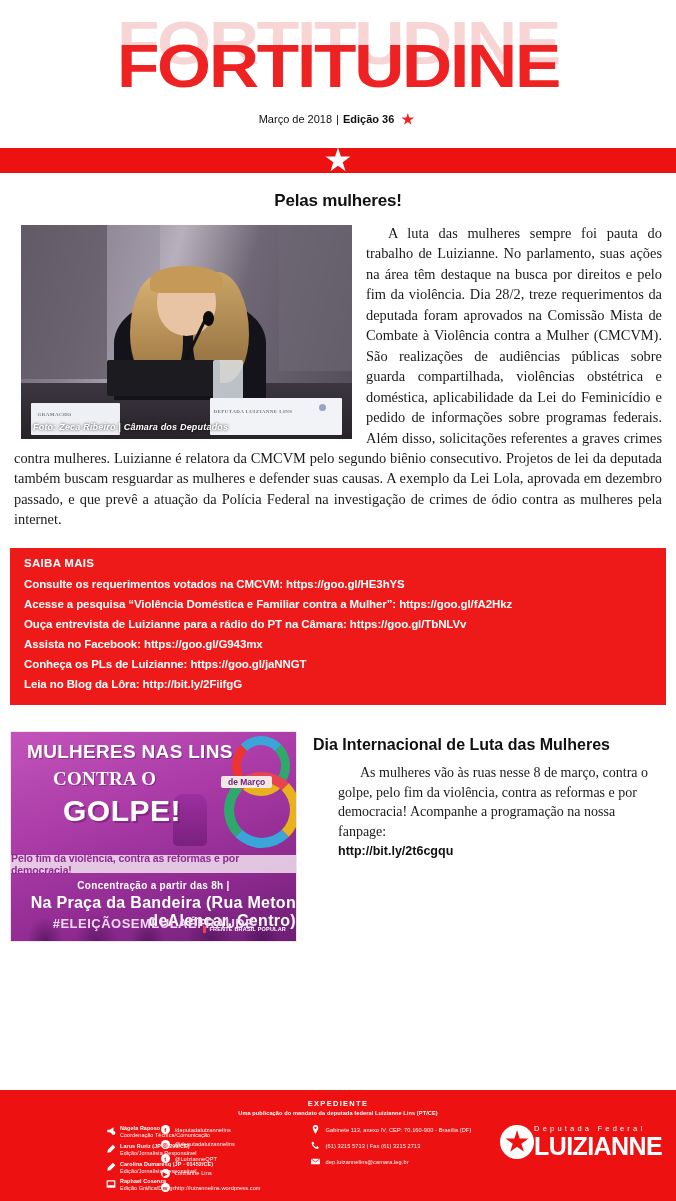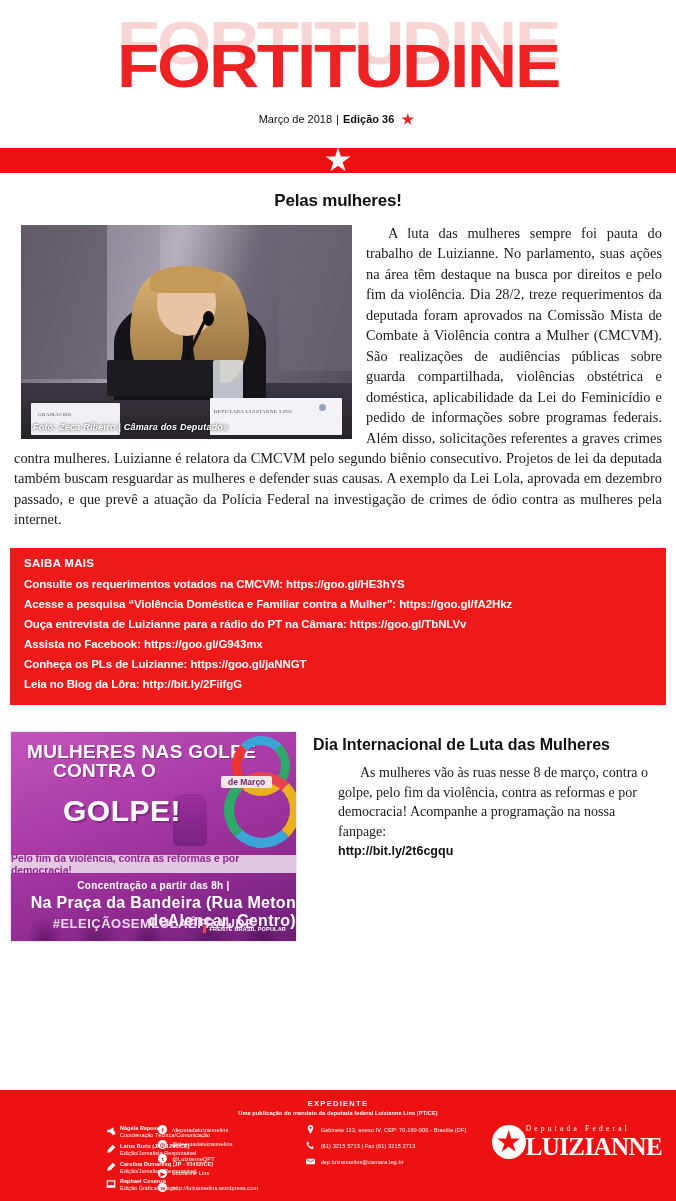--- a/index.html
+++ b/index.html
@@ -109,22 +109,22 @@
     background:
       radial-gradient(ellipse 26px 34px at 12% 100%, rgba(60,10,70,.55), transparent 70%),
       radial-gradient(ellipse 30px 40px at 30% 100%, rgba(60,10,70,.45), transparent 70%),
       radial-gradient(ellipse 24px 30px at 48% 100%, rgba(60,10,70,.5), transparent 70%),
       radial-gradient(ellipse 34px 44px at 70% 100%, rgba(60,10,70,.45), transparent 70%),
       radial-gradient(ellipse 28px 36px at 88% 100%, rgba(60,10,70,.5), transparent 70%);}
   .po-fist{position:absolute;left:57%;top:30%;width:34px;height:52px;
     background:linear-gradient(180deg,#9c2f9e,#7a2180);border-radius:10px 10px 5px 5px;}
   .po-t1{position:absolute;left:16px;top:9px;font-size:19px;font-weight:bold;color:#fff;letter-spacing:.3px;
     text-shadow:1px 1px 0 rgba(90,20,95,.5);font-family:"Liberation Sans",sans-serif;}
-  .po-t2{position:absolute;left:42px;top:28px;font-size:19px;font-weight:bold;color:#fff;letter-spacing:.3px;
-    text-shadow:1px 1px 0 rgba(90,20,95,.5);}
+  .po-t2{position:absolute;left:42px;top:36px;font-size:19px;font-weight:bold;color:#fff;letter-spacing:.3px;
+    text-shadow:1px 1px 0 rgba(90,20,95,.5);font-family:Liberation Serif, serif;}
   .po-t3{position:absolute;left:52px;top:62px;font-size:30px;font-weight:bold;color:#fff;letter-spacing:.5px;
     text-shadow:2px 2px 0 rgba(90,20,95,.45);}
   .po-eight{position:absolute;right:8px;top:2px;width:70px;height:98px;}
   .po-e-ring{position:absolute;border-radius:50%;}
   .po-e-top{left:14px;top:2px;width:40px;height:42px;border:9px solid #e33;
     border-top-color:#3aa5d8;border-right-color:#2fa96b;border-bottom-color:#e8b21f;}
   .po-e-bot{left:6px;top:38px;width:56px;height:56px;border:10px solid #e8434f;
     border-left-color:#2fa96b;border-bottom-color:#3aa5d8;border-right-color:#e8b21f;}
   .po-e-lbl{position:absolute;left:3px;top:42px;background:#f0e7e6;color:#6d1f75;
     font-size:8.5px;font-weight:bold;padding:1px 7px;border-radius:2px;z-index:4;}
@@ -156,21 +156,21 @@
   .cred-r{font-size:5.4px;display:block;letter-spacing:.1px;}
   .fc-social{width:152px;margin-left:-78px;}
   .soc{display:flex;align-items:center;gap:5px;margin-bottom:5.5px;}
   .soc-ico{width:9px;height:9px;border-radius:50%;background:#fff;color:#ee1111;
     font-size:6px;font-weight:bold;display:flex;align-items:center;justify-content:center;flex:0 0 auto;}
   .soc-tx{font-size:5.6px;letter-spacing:.1px;}
   .fc-contact{width:200px;margin-left:6px;}
   .con{display:flex;align-items:center;gap:6px;margin-bottom:7px;}
   .con-ico{width:9px;height:9px;flex:0 0 auto;}
   .con-tx{font-size:5.6px;letter-spacing:.1px;}
-  .fc-logo{flex:1;display:flex;align-items:center;justify-content:center;padding-bottom:14px;font-family:Liberation Serif, serif;}
+  .fc-logo{flex:1;display:flex;align-items:center;justify-content:center;padding-bottom:14px;}
   .logo-circ{width:34px;height:34px;border-radius:50%;background:#fff;position:relative;flex:0 0 auto;}
   .logo-star{position:absolute;left:50%;top:50%;transform:translate(-50%,-50%);
     width:24px;height:24px;background:#ee1111;
     clip-path:polygon(50% 0%,61% 35%,98% 35%,68% 57%,79% 91%,50% 70%,21% 91%,32% 57%,2% 35%,39% 35%);}
   .logo-tx{line-height:1;}
   .logo-sm{font-size:7.5px;letter-spacing:3.2px;display:block;margin-bottom:1px;}
   .logo-bg{font-size:25px;font-weight:bold;letter-spacing:-.6px;display:block;text-align:right;}
 </style>
 </head>
 <body>
@@ -228,21 +228,21 @@
   <div class="saiba-line">Assista no Facebook:  https://goo.gl/G943mx</div>
   <div class="saiba-line">Conheça os PLs de Luizianne:  https://goo.gl/jaNNGT</div>
   <div class="saiba-line">Leia no Blog da Lôra: http://bit.ly/2FiifgG</div>
 </div>
 
 <div class="sec2">
   <div class="poster">
     <div class="po-bg"></div>
     <div class="po-crowd"></div>
     <div class="po-fist"></div>
-    <div class="po-t1">MULHERES NAS GOLPE</div>
+    <div class="po-t1">MULHERES NAS LINS</div>
     <div class="po-t2">CONTRA O</div>
     <div class="po-t3">GOLPE!</div>
     <div class="po-eight">
       <div class="po-e-ring po-e-top"></div>
       <div class="po-e-ring po-e-bot"></div>
       <div class="po-e-lbl">de Março</div>
     </div>
     <div class="po-bar">
       <div class="po-bar-t">Pelo fim da violência, contra as reformas e por democracia!</div>
     </div>

